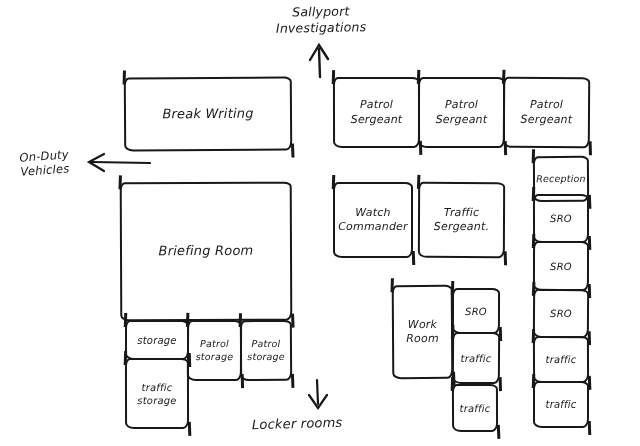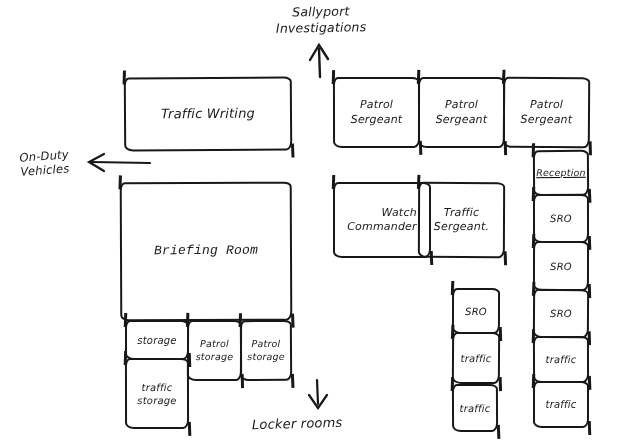--- a/index.html
+++ b/index.html
@@ -75,62 +75,66 @@
       <path d="M150 163 L92 162"></path>
       <path d="M104 154 L89 162 L104 171"></path>
     </g>
     <g stroke="#181818" stroke-width="2.2" fill="none" stroke-linecap="round">
       <path d="M317 380 L318 404"></path>
       <path d="M309 395 L318 408 L327 395"></path>
     </g>
   </svg>
 
 <div class="room" style="left: 124px; top: 77px; width: 168px; height: 74px; font-size: 13px; transform: rotate(-0.36deg);">
-      <span class="room-label">Traffic Writing</span>
+      <span class="room-label">Break Writing</span>
     </div>
     <div class="room" style="left: 333px; top: 77px; width: 87px; height: 71px; font-size: 11px; transform: rotate(-0.12deg);">
       <span class="room-label">Patrol
 Sergeant</span>
     </div>
     <div class="room" style="left: 418px; top: 77px; width: 87px; height: 71px; font-size: 11px; transform: rotate(0.12deg);">
       <span class="room-label">Patrol
 Sergeant</span>
     </div>
     <div class="room" style="left: 503px; top: 77px; width: 87px; height: 71px; font-size: 11px; transform: rotate(0.36deg);">
       <span class="room-label">Patrol
 Sergeant</span>
     </div>
-    <div class="room" style="left: 120px; top: 182px; width: 172px; height: 139px; font-size: 13px; transform: rotate(-0.24deg); font-family: Liberation Mono, monospace;">
+    <div class="room" style="left: 120px; top: 182px; width: 172px; height: 139px; font-size: 13px; transform: rotate(-0.24deg);">
       <span class="room-label">Briefing Room</span>
     </div>
-    <div class="room" style="left: 333px; top: 182px; width: 98px; height: 76px; font-size: 11px; transform: rotate(0deg); text-align: right;">
+    <div class="room" style="left: 333px; top: 182px; width: 80px; height: 76px; font-size: 11px; transform: rotate(0deg);">
       <span class="room-label">Watch
 Commander</span>
     </div>
     <div class="room" style="left: 418px; top: 182px; width: 87px; height: 76px; font-size: 11px; transform: rotate(0.24deg);">
       <span class="room-label">Traffic
 Sergeant.</span>
     </div>
-    <div class="room" style="left: 533px; top: 150px; width: 56px; height: 46px; font-size: 9.5px; transform: rotate(-0.36deg); text-decoration: underline;">
+    <div class="room" style="left: 533px; top: 156px; width: 56px; height: 46px; font-size: 9.5px; transform: rotate(-0.36deg);">
       <span class="room-label">Reception</span>
     </div>
     <div class="room" style="left: 533px; top: 194px; width: 56px; height: 49px; font-size: 10px; transform: rotate(-0.12deg);">
       <span class="room-label">SRO</span>
     </div>
     <div class="room" style="left: 533px; top: 241px; width: 56px; height: 50px; font-size: 10px; transform: rotate(0.12deg);">
       <span class="room-label">SRO</span>
     </div>
     <div class="room" style="left: 533px; top: 289px; width: 56px; height: 49px; font-size: 10px; transform: rotate(0.36deg);">
       <span class="room-label">SRO</span>
     </div>
     <div class="room" style="left: 533px; top: 336px; width: 56px; height: 47px; font-size: 10px; transform: rotate(-0.24deg);">
       <span class="room-label">traffic</span>
     </div>
     <div class="room" style="left: 533px; top: 381px; width: 56px; height: 47px; font-size: 10px; transform: rotate(0deg);">
       <span class="room-label">traffic</span>
+    </div>
+    <div class="room" style="left: 392px; top: 285px; width: 61px; height: 94px; font-size: 11px; transform: rotate(-0.36deg);">
+      <span class="room-label">Work
+Room</span>
     </div>
     <div class="room" style="left: 452px; top: 288px; width: 48px; height: 46px; font-size: 10px; transform: rotate(0.12deg);">
       <span class="room-label">SRO</span>
     </div>
     <div class="room" style="left: 452px; top: 332px; width: 48px; height: 52px; font-size: 10px; transform: rotate(0.36deg);">
       <span class="room-label">traffic</span>
     </div>
     <div class="room" style="left: 452px; top: 384px; width: 46px; height: 48px; font-size: 10px; transform: rotate(-0.24deg);">
       <span class="room-label">traffic</span>
     </div>

